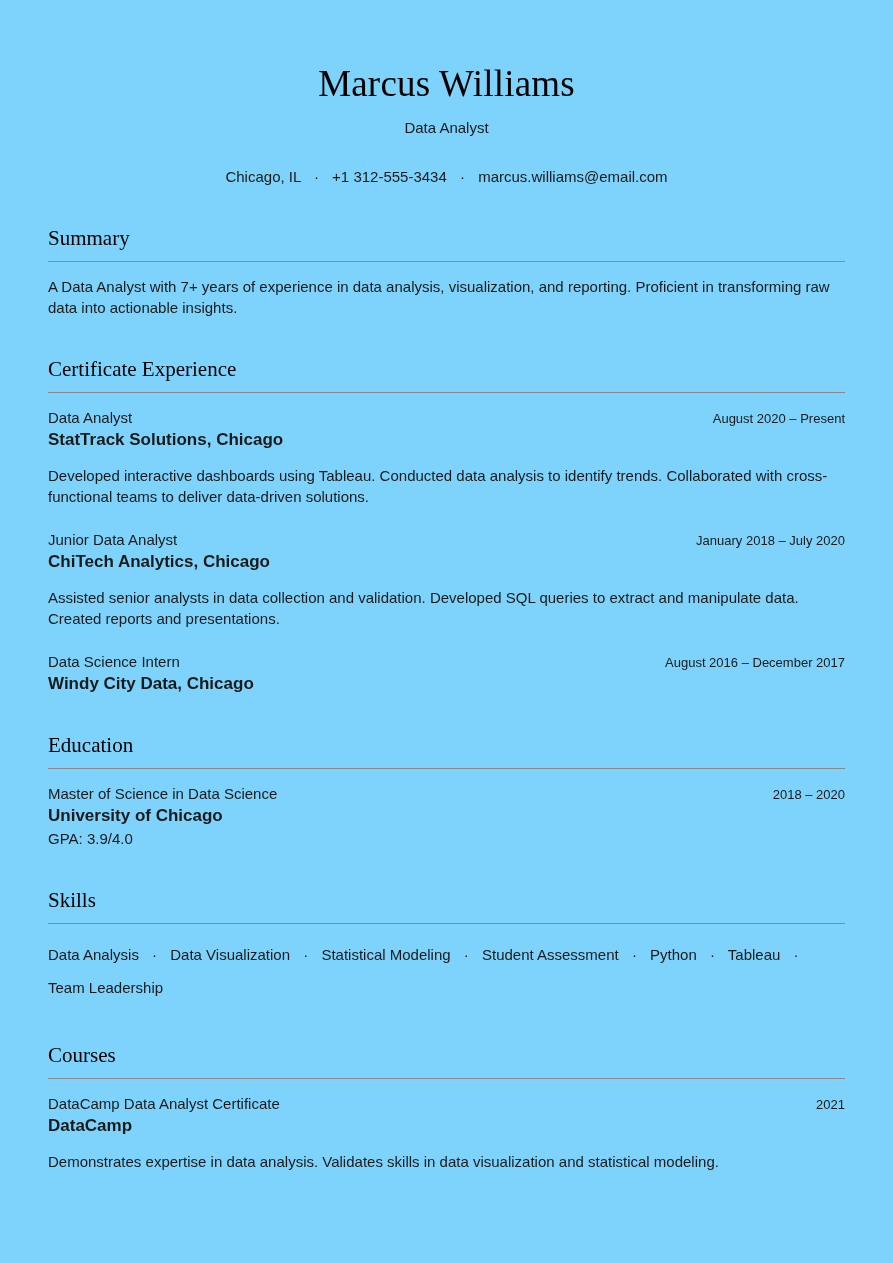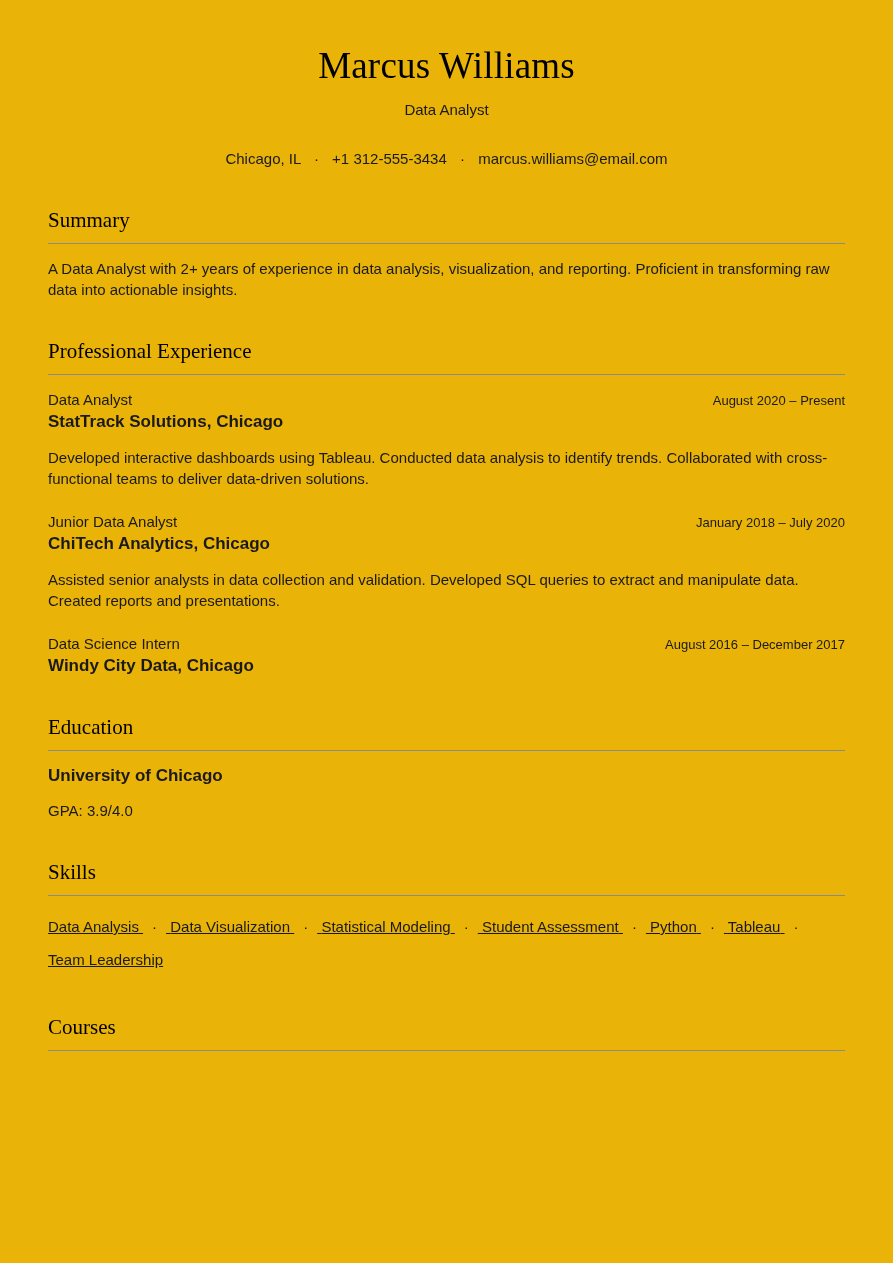--- a/index.html
+++ b/index.html
@@ -12,22 +12,22 @@
     min-height: 1263px;
     font-family: "Liberation Sans", sans-serif;
     color: #1a1a1a;
     -webkit-font-smoothing: antialiased;
   }
 
   .page {
     width: 893px;
     min-height: 1263px;
     box-sizing: border-box;
-    padding: 0 48px;
-    background: #eab308;
+    padding: 18px 48px;
+    background: #7dd3fc;
   }
 
   
   .resume-header {
     text-align: center;
     padding-top: 44px;
   }
   .name {
     font-family: "Liberation Serif", serif;
     font-size: 37px;
@@ -118,29 +118,28 @@
   .entry-desc {
     font-size: 15px;
     line-height: 21px;
     color: #1a1a1a;
     margin-top: 15px;
   }
   .entry-note {
     font-size: 15px;
     line-height: 21px;
     color: #1a1a1a;
-    margin-top: 14px;
+    margin-top: 2px;
   }
 
   
   .skills-list {
     font-size: 15px;
     line-height: 33px;
     color: #1a1a1a;
-    text-decoration: underline;
   }
   .skill-sep {
     display: inline-block;
     padding: 0 9px;
   }
 </style>
 </head>
 <body>
 
 <div class="page">
@@ -154,26 +153,26 @@
       <span>+1 312-555-3434</span>
       <span class="contact-sep">·</span>
       <span>marcus.williams@email.com</span>
     </div>
   </div>
 
   <div class="section">
     <h2 class="section-title">Summary</h2>
     <div class="section-rule"></div>
     <div class="section-body">
-      <p class="para">A Data Analyst with 2+ years of experience in data analysis, visualization, and reporting. Proficient in transforming raw data into actionable insights.</p>
-    </div>
-  </div>
-
-  <div class="section">
-    <h2 class="section-title">Professional Experience</h2>
+      <p class="para">A Data Analyst with 7+ years of experience in data analysis, visualization, and reporting. Proficient in transforming raw data into actionable insights.</p>
+    </div>
+  </div>
+
+  <div class="section">
+    <h2 class="section-title">Certificate Experience</h2>
     <div class="section-rule"></div>
     <div class="section-body">
 
       <div class="entry">
         <div class="entry-row">
           <span class="entry-role">Data Analyst</span>
           <span class="entry-dates">August 2020 – Present</span>
         </div>
         <div class="entry-org">StatTrack Solutions, Chicago</div>
         <p class="entry-desc">Developed interactive dashboards using Tableau. Conducted data analysis to identify trends. Collaborated with cross-functional teams to deliver data-driven solutions.</p>
@@ -197,20 +196,24 @@
       </div>
 
     </div>
   </div>
 
   <div class="section">
     <h2 class="section-title">Education</h2>
     <div class="section-rule"></div>
     <div class="section-body">
       <div class="entry">
+        <div class="entry-row">
+          <span class="entry-role">Master of Science in Data Science</span>
+          <span class="entry-dates">2018 – 2020</span>
+        </div>
         <div class="entry-org">University of Chicago</div>
         <p class="entry-note">GPA: 3.9/4.0</p>
       </div>
     </div>
   </div>
 
   <div class="section">
     <h2 class="section-title">Skills</h2>
     <div class="section-rule"></div>
     <div class="section-body">
@@ -228,15 +231,25 @@
         <span>Tableau</span>
         <span class="skill-sep">·</span>
         <span>Team Leadership</span>
       </div>
     </div>
   </div>
 
   <div class="section">
     <h2 class="section-title">Courses</h2>
     <div class="section-rule"></div>
+    <div class="section-body">
+      <div class="entry">
+        <div class="entry-row">
+          <span class="entry-role">DataCamp Data Analyst Certificate</span>
+          <span class="entry-dates">2021</span>
+        </div>
+        <div class="entry-org">DataCamp</div>
+        <p class="entry-desc">Demonstrates expertise in data analysis. Validates skills in data visualization and statistical modeling.</p>
+      </div>
+    </div>
   </div>
 
 </div>
 
 </body></html>

